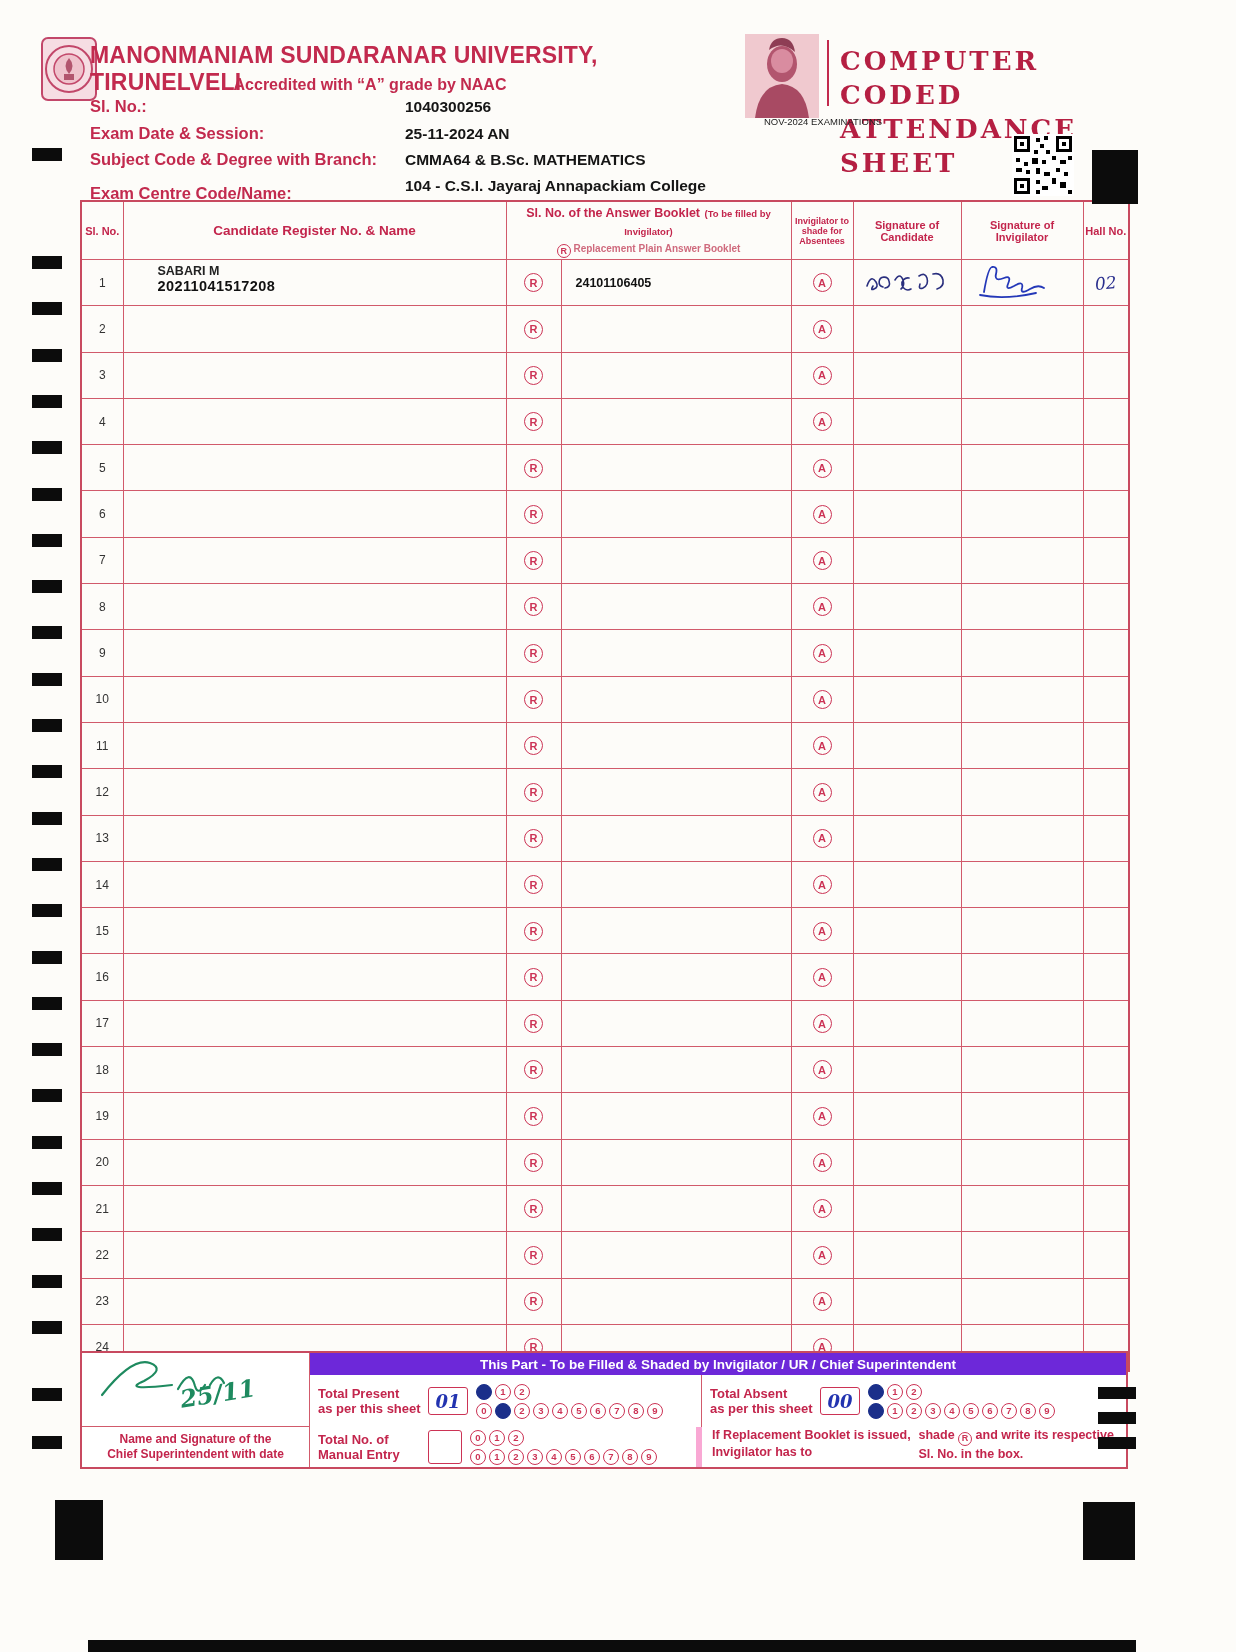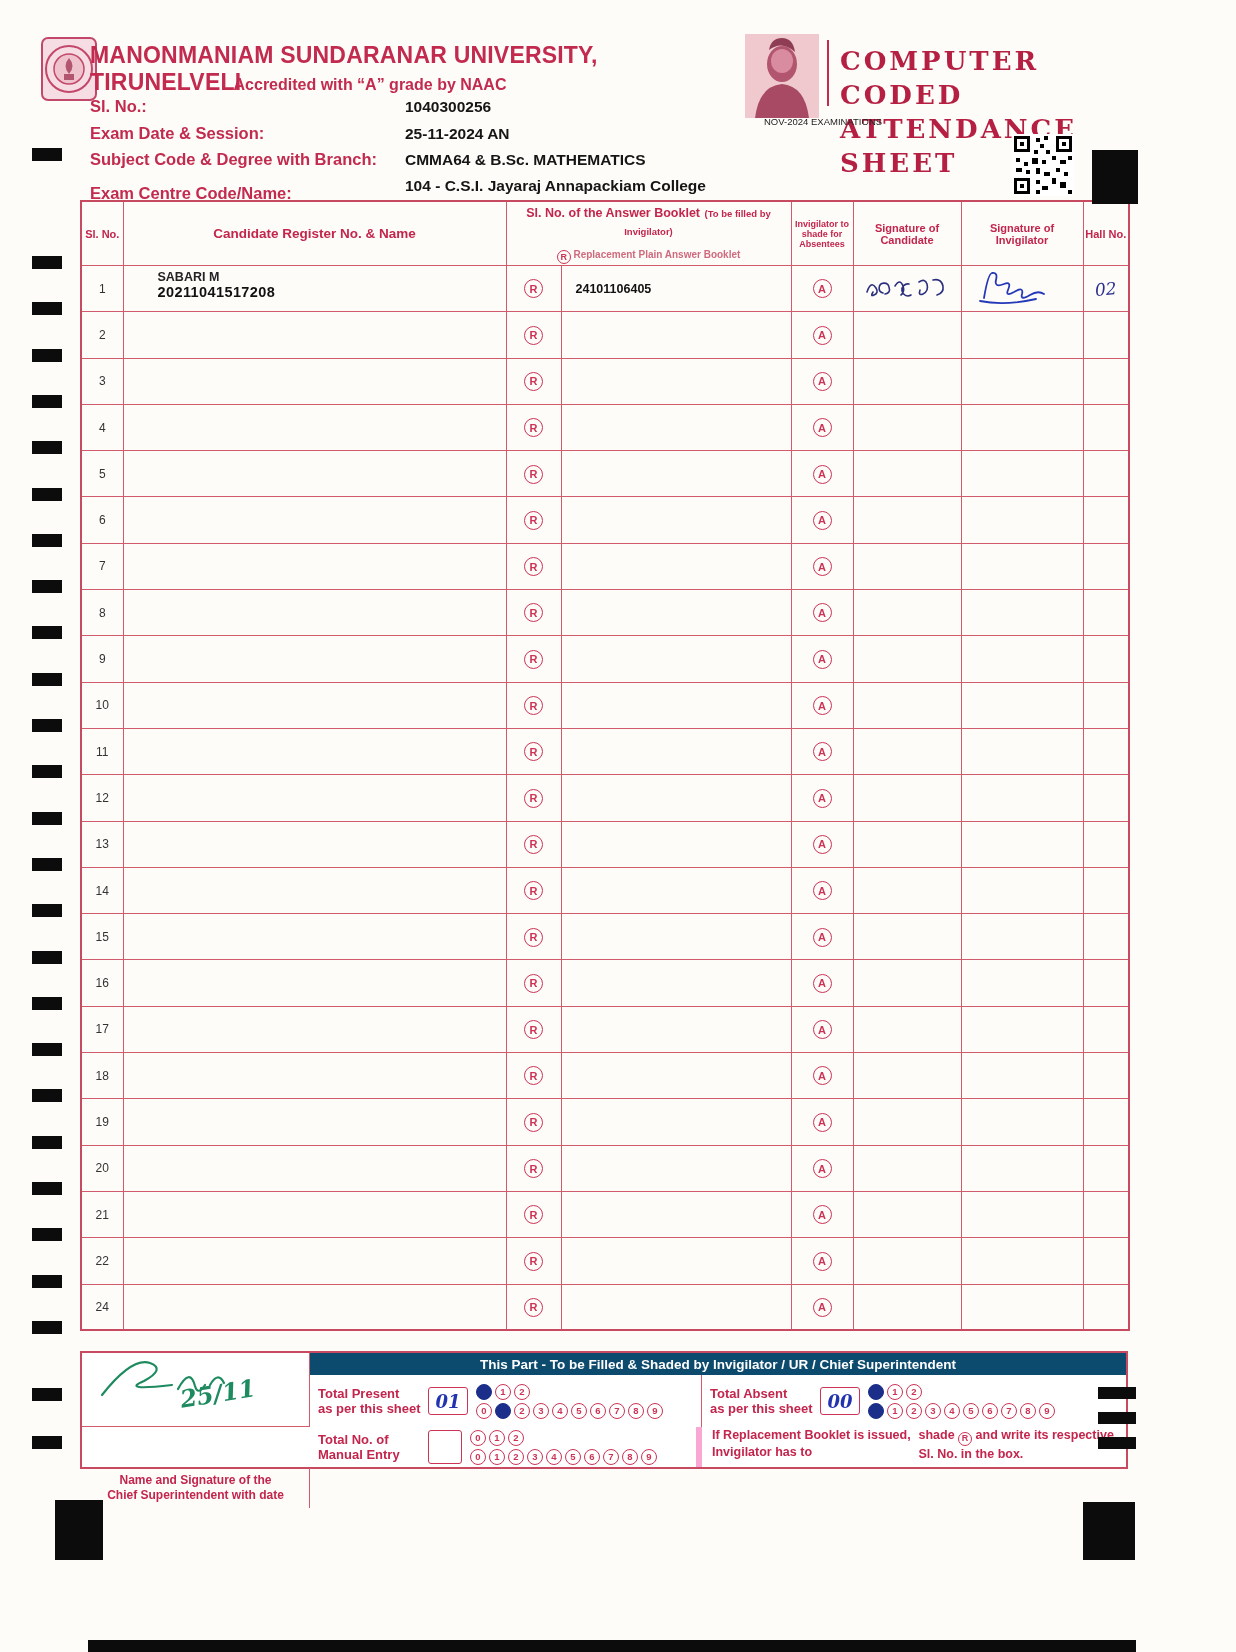--- a/index.html
+++ b/index.html
@@ -27,21 +27,21 @@
   
   table.att { position:absolute; left:80px; top:200px; width:1048px;
     border-collapse:collapse; table-layout:fixed; border:2px solid #c84a60; }
   table.att th, table.att td { border:1px solid #d15a6b; overflow:hidden; }
   table.att thead tr { height:40px; }
   table.att th { color:#c3254c; font-weight:bold; vertical-align:middle; text-align:center; padding:1px; }
   .th-sl { font-size:11px; line-height:12px; }
   .th-cand { font-size:13.5px; }
   .th-bk-main { font-size:12.5px; }
   .th-bk-paren { font-size:9.5px; font-weight:bold; }
-  .th-bk-sub { font-size:10px; color:#cf6a7d; margin-top:10px; }
+  .th-bk-sub { font-size:10px; color:#cf6a7d; margin-top:4px; }
   .th-abs { font-size:9px; line-height:10px; }
   .th-sig { font-size:11px; line-height:12px; }
   .th-hall { font-size:11px; line-height:12px; }
   tr.data { height:46.3px; }
   td.c-sl { text-align:center; font-size:12px; color:#333; }
   td.c-name { vertical-align:top; padding:4px 0 0 34px; }
   .cand-name { font-size:12.5px; font-weight:bold; color:#222; }
   .cand-reg { font-size:14.5px; font-weight:bold; color:#111; letter-spacing:.4px; }
   td.c-r, td.c-a { text-align:center; }
   td.c-bk { font-size:12.5px; font-weight:bold; color:#111; padding-left:14px; vertical-align:middle; }
@@ -53,30 +53,30 @@
   .circ.small { width:14px; height:14px; font-size:9px; vertical-align:-2px; }
   .hand { font-family:"DejaVu Serif", serif; font-style:italic; color:#2a2f8e;
     font-size:17px; display:inline-block; transform:rotate(-5deg); }
   .sig { display:inline-block; }
   
   .footer { position:absolute; left:80px; top:1351px; width:1048px; height:118px;
     border:2px solid #c84a60; background:#fff; }
   .f-left { position:absolute; left:0; top:0; width:228px; height:74px;
     border-right:1px solid #d15a6b; border-bottom:1px solid #d15a6b; }
   .f-banner { position:absolute; left:228px; top:0; width:816px; height:22px;
-    background:#0c4a6e; color:#fff; font-size:13.5px; font-weight:bold;
+    background:#6d28d9; color:#fff; font-size:13.5px; font-weight:bold;
     display:flex; align-items:center; justify-content:center; }
   .f-present { position:absolute; left:228px; top:22px; width:392px; height:52px;
     border-right:1px solid #d15a6b; display:flex; align-items:center; padding-left:8px; }
   .f-absent { position:absolute; left:620px; top:22px; width:424px; height:52px;
     display:flex; align-items:center; padding-left:8px; }
   .f-chief { position:absolute; left:0; top:74px; width:228px; height:40px;
     border-right:1px solid #d15a6b; display:flex; flex-direction:column;
     align-items:center; justify-content:center; text-align:center;
-    color:#c3254c; font-size:12px; font-weight:bold; line-height:15px;margin-top:41px; }
+    color:#c3254c; font-size:12px; font-weight:bold; line-height:15px; }
   .f-manual { position:absolute; left:228px; top:74px; width:392px; height:40px;
     border-right:6px solid #f9a8d4; display:flex; align-items:center; padding-left:8px; }
   .f-note { position:absolute; left:620px; top:74px; width:424px; height:40px;
     color:#c3254c; font-size:12.5px; font-weight:bold; line-height:17px;
     display:flex; flex-direction:row; justify-content:center; padding-left:10px; }
   .grp-label { color:#c3254c; font-size:13px; font-weight:bold; line-height:15px; width:108px; }
   .val-box { width:40px; height:28px; border:1.4px solid #cc3355; border-radius:3px;
     display:flex; align-items:center; justify-content:center; margin:0 8px 0 2px;
     font-family:"DejaVu Serif", serif; font-style:italic; font-weight:bold;
     color:#2233b0; font-size:18px; }
@@ -431,20 +431,30 @@
           <td class="c-sl">22</td>
           <td class="c-name"></td>
           <td class="c-r"><span class="circ">R</span></td>
           <td class="c-bk"></td>
           <td class="c-a"><span class="circ">A</span></td>
           <td class="c-sc"></td>
           <td class="c-si"></td>
           <td class="c-hall"></td>
         </tr>
         <tr class="data">
+          <td class="c-sl">23</td>
+          <td class="c-name"></td>
+          <td class="c-r"><span class="circ">R</span></td>
+          <td class="c-bk"></td>
+          <td class="c-a"><span class="circ">A</span></td>
+          <td class="c-sc"></td>
+          <td class="c-si"></td>
+          <td class="c-hall"></td>
+        </tr>
+        <tr class="data">
           <td class="c-sl">24</td>
           <td class="c-name"></td>
           <td class="c-r"><span class="circ">R</span></td>
           <td class="c-bk"></td>
           <td class="c-a"><span class="circ">A</span></td>
           <td class="c-sc"></td>
           <td class="c-si"></td>
           <td class="c-hall"></td>
         </tr>
       </tbody>

